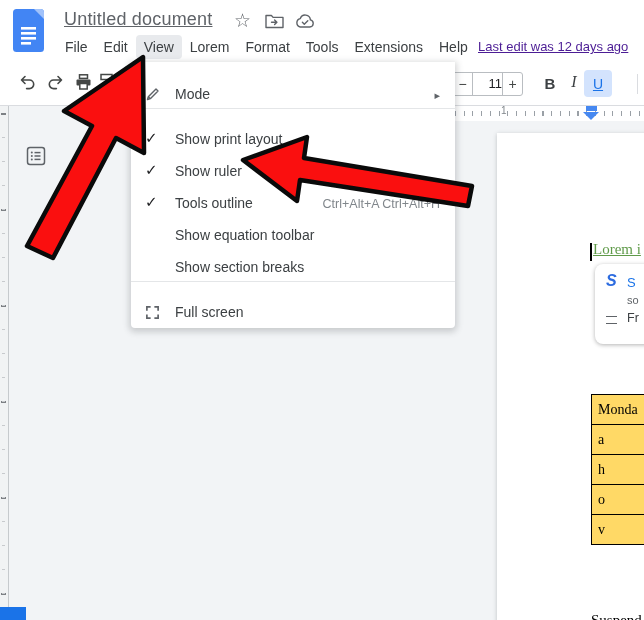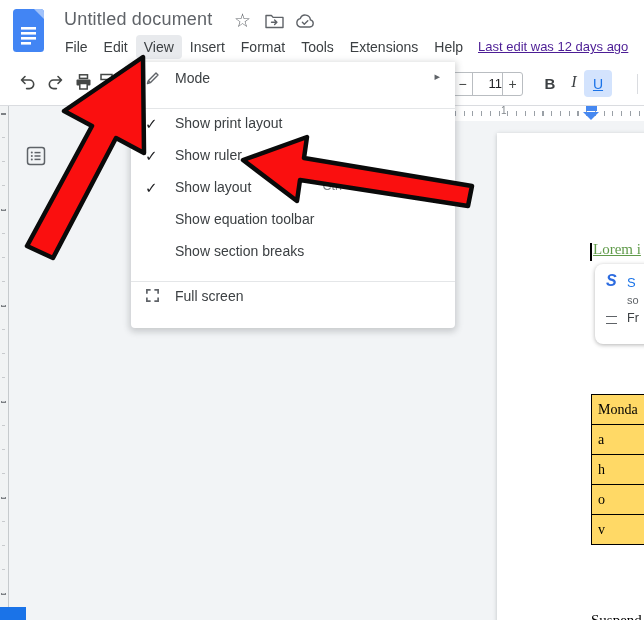--- a/index.html
+++ b/index.html
@@ -2,21 +2,21 @@
 <html><head>
 <meta charset="utf-8">
 <style>
   html,body{margin:0;padding:0;background:#fff;}
   .app{position:relative;width:644px;height:620px;overflow:hidden;background:#fff;
        font-family:"Liberation Sans","DejaVu Sans",sans-serif;-webkit-font-smoothing:antialiased;}
 
   
   .hdr{position:absolute;left:0;top:0;width:644px;height:62px;background:#fff;z-index:4;}
   .logo{position:absolute;left:13px;top:9px;width:31px;height:43px;}
-  .doc-title{position:absolute;left:64px;top:9px;font-size:18px;color:#5f6368;letter-spacing:.2px;}
+  .doc-title{position:absolute;left:64px;top:9px;font-size:18px;color:#5f6368;letter-spacing:.2px;text-decoration:underline;}
   .hdr-star{position:absolute;left:234px;top:9px;font-size:19px;color:#5f6368;}
   .hdr-svg{position:absolute;top:14px;color:#5f6368;}
   .menubar{position:absolute;left:57px;top:35px;display:flex;font-size:14px;color:#3c4043;z-index:5;}
   .mi{padding:4px 8px;border-radius:4px;line-height:16px;cursor:default;}
   .mi.active{background:#e8eaed;}
   .lastedit{position:absolute;left:478px;top:39px;font-size:13px;color:#4c1d95;text-decoration:underline;}
 
   
   .tbar{position:absolute;left:0;top:62px;width:644px;height:43px;background:#fff;border-bottom:1px solid #dadce0;z-index:3;}
   .tb-ico{position:absolute;top:11px;}
@@ -68,21 +68,21 @@
   .dtable{position:absolute;left:94px;top:261px;border-collapse:collapse;
           font-family:"Liberation Serif",serif;font-size:14px;color:#000;}
   .dtable td{width:130px;height:23px;background:#ffd966;border:1px solid #000;padding:3px 6px;vertical-align:middle;}
   .btext{position:absolute;left:94px;top:459px;font-family:"Liberation Serif",serif;font-size:15px;color:#000;
          white-space:nowrap;margin-top:20px;}
   .bluebadge{position:absolute;left:0;top:607px;width:26px;height:13px;background:#1a73e8;z-index:6;}
 
   
   .vmenu{position:absolute;left:131px;top:62px;width:324px;background:#fff;border-radius:0 0 4px 4px;
          box-shadow:0 2px 6px 2px rgba(60,64,67,.22);padding:8px 0;z-index:20;}
-  .vrow{height:32px;display:flex;align-items:flex-start;font-size:14px;color:#3c4043;cursor:default;}
+  .vrow{height:32px;display:flex;align-items:flex-end;font-size:14px;color:#3c4043;cursor:default;}
   .vic{width:30px;margin-left:14px;display:flex;align-items:center;}
   .vcheck{font-size:15px;color:#202124;}
   .vshort{margin-left:auto;margin-right:15px;font-size:12.5px;color:#80868b;white-space:nowrap;}
   .vsub{margin-left:auto;margin-right:15px;color:#5f6368;font-size:11px;}
   .vdiv{height:1px;background:#e4e6e8;margin:6px 0;}
 
   
   .arrows{position:absolute;left:0;top:0;width:644px;height:620px;z-index:50;pointer-events:none;}
 </style>
 </head>
@@ -161,21 +161,21 @@
       <path d="M6.5 8.2 h5.2 M9.6 5.9 L11.9 8.2 L9.6 10.5" fill="none" stroke="#5f6368" stroke-width="1.4" stroke-linecap="round" stroke-linejoin="round"></path>
     </svg>
     <svg class="hdr-svg" style="left:295px" width="20" height="15" viewBox="0 0 20 15">
       <path d="M5.2 13 h9.6 a3.6 3.6 0 0 0 .6-7.1 A5.2 5.2 0 0 0 5.3 4.6 4.3 4.3 0 0 0 5.2 13 Z" fill="none" stroke="#5f6368" stroke-width="1.4" stroke-linejoin="round"></path>
       <path d="M7.4 8.3 L9.3 10.2 L12.8 6.7" fill="none" stroke="#5f6368" stroke-width="1.4" stroke-linecap="round" stroke-linejoin="round"></path>
     </svg>
     <div class="menubar">
       <span class="mi">File</span>
       <span class="mi">Edit</span>
       <span class="mi active">View</span>
-      <span class="mi">Insert</span>
+      <span class="mi">Lorem</span>
       <span class="mi">Format</span>
       <span class="mi">Tools</span>
       <span class="mi">Extensions</span>
       <span class="mi">Help</span>
     </div>
     <div class="lastedit">Last edit was 12 days ago</div>
   </div>
 
   <div class="tbar">
     <svg class="tb-ico" style="left:18px" width="19" height="17" viewBox="0 0 19 17">
@@ -227,21 +227,21 @@
     <div class="vrow">
       <span class="vic">
           <span class="vcheck">✓</span>
         </span>
       <span class="vlabel">Show ruler</span>
     </div>
     <div class="vrow">
       <span class="vic">
           <span class="vcheck">✓</span>
         </span>
-      <span class="vlabel">Show layout</span>
+      <span class="vlabel">Tools outline</span>
       <span class="vshort">Ctrl+Alt+A Ctrl+Alt+H</span>
     </div>
     <div class="vrow">
       <span class="vic"></span>
       <span class="vlabel">Show equation toolbar</span>
     </div>
     <div class="vrow">
       <span class="vic"></span>
       <span class="vlabel">Show section breaks</span>
     </div>

